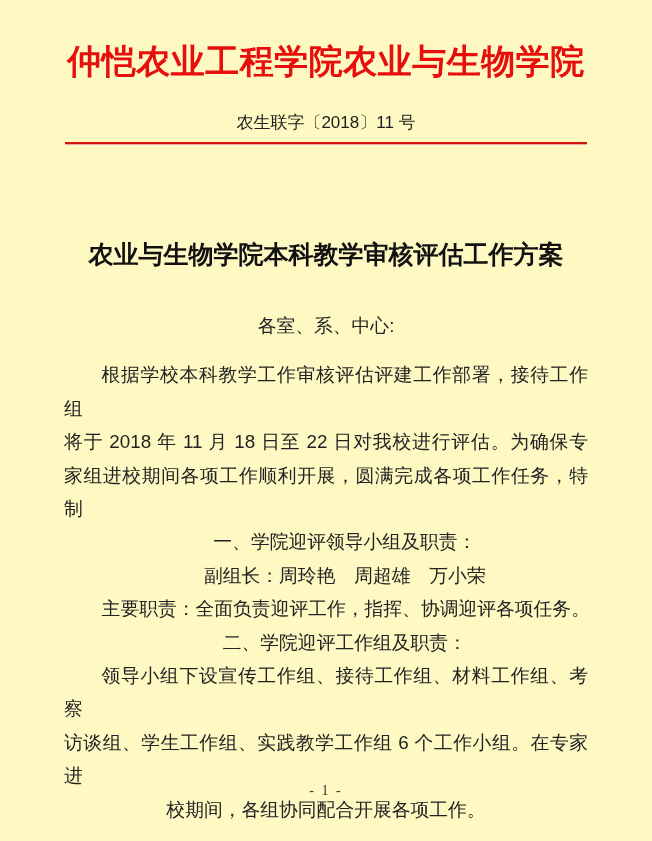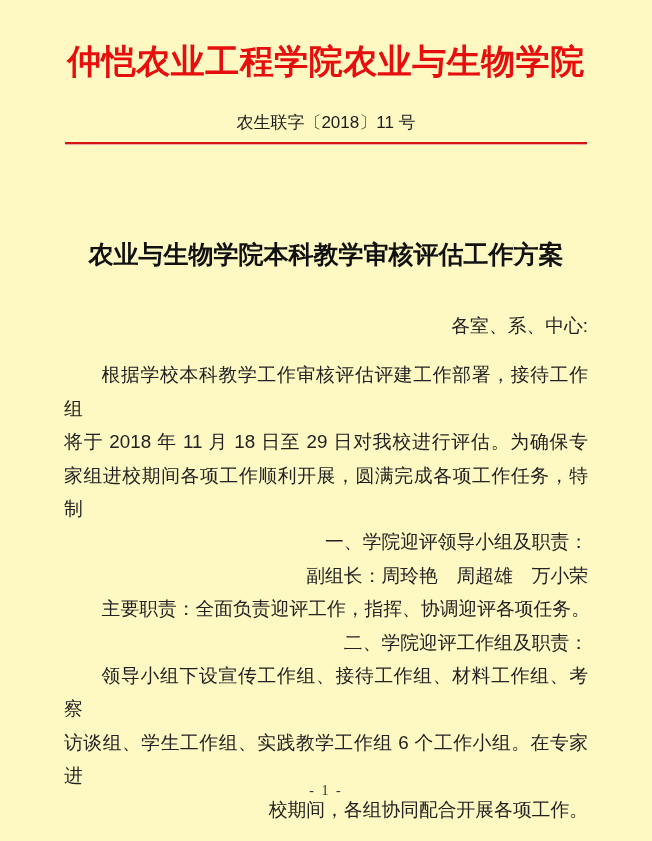--- a/index.html
+++ b/index.html
@@ -47,21 +47,21 @@
   }
   .body-text {
     margin: 39px 0 0 64px;
     width: 524px;
     font-size: 18.8px;
     color: #222222;
   }
   .line {
     line-height: 33.4px;
     white-space: nowrap;
-    text-align: right;
+    text-align: center;
   }
   .line.ind { text-indent: 2em; }
   .line.just {
     white-space: normal;
     text-align: justify;
     text-align-last: justify;
   }
   .line.gap { margin-bottom: 16px; }
   .page-number {
     position: absolute;
@@ -83,21 +83,21 @@
 
   <div class="doc-number">农生联字〔2018〕11 号</div>
 
   <div class="red-rule"></div>
 
   <div class="doc-title">农业与生物学院本科教学审核评估工作方案</div>
 
   <div class="body-text">
       <div class="line gap">各室、系、中心:</div>
       <div class="line ind just">根据学校本科教学工作审核评估评建工作部署，接待工作组</div>
-      <div class="line just">将于 2018 年 11 月 18 日至 29 日对我校进行评估。为确保专</div>
+      <div class="line just">将于 2018 年 11 月 18 日至 22 日对我校进行评估。为确保专</div>
       <div class="line just">家组进校期间各项工作顺利开展，圆满完成各项工作任务，特制</div>
       <div class="line ind">一、学院迎评领导小组及职责：</div>
       <div class="line ind">副组长：周玲艳　周超雄　万小荣</div>
       <div class="line ind">主要职责：全面负责迎评工作，指挥、协调迎评各项任务。</div>
       <div class="line ind">二、学院迎评工作组及职责：</div>
       <div class="line ind just">领导小组下设宣传工作组、接待工作组、材料工作组、考察</div>
       <div class="line just">访谈组、学生工作组、实践教学工作组 6 个工作小组。在专家进</div>
       <div class="line">校期间，各组协同配合开展各项工作。</div>
     </div>
 

